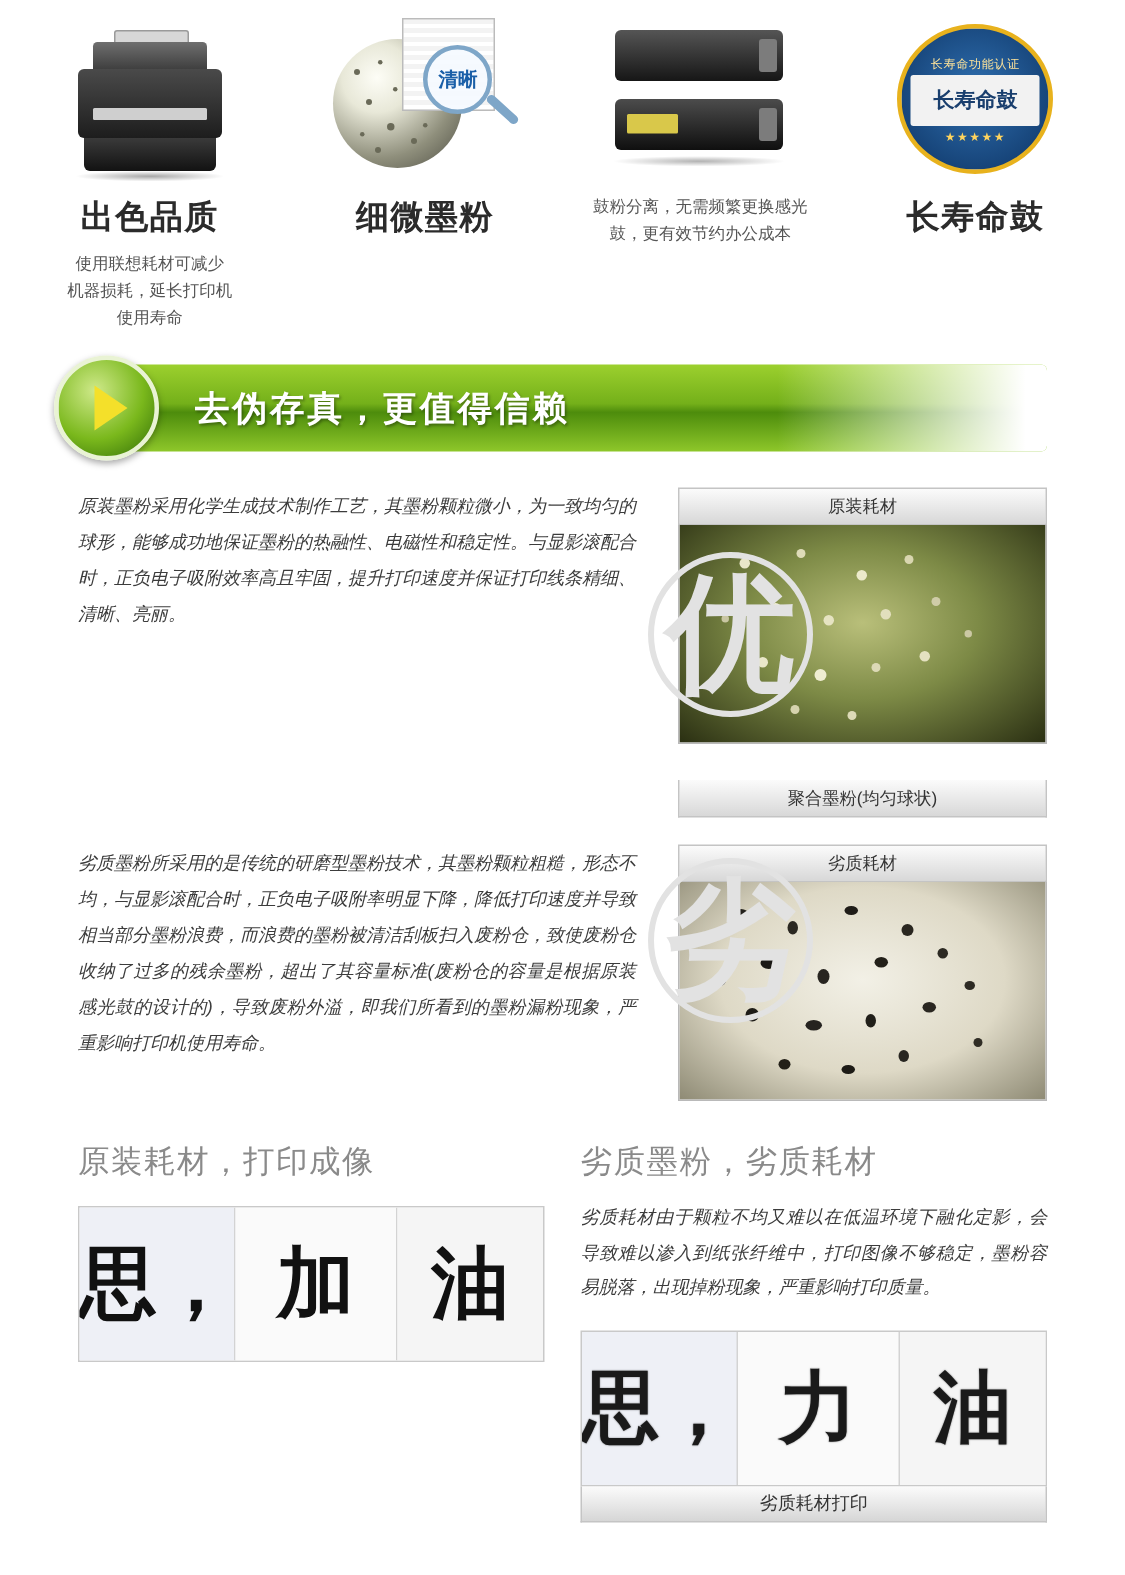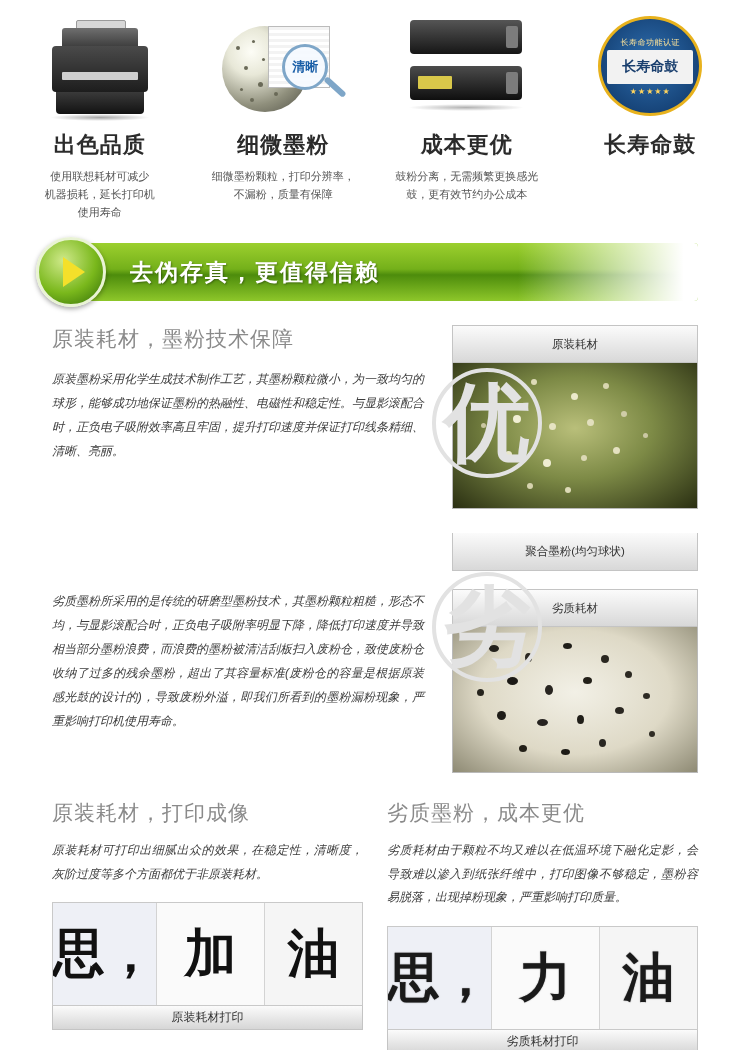--- a/index.html
+++ b/index.html
@@ -81,21 +81,21 @@
   .ball-wrap { width: 130px; height: 110px; position: relative; }
   .ball {
     position: absolute; left: 4px; top: 14px; width: 86px; height: 86px;
     border-radius: 50%;
     background:
       radial-gradient(circle at 34% 30%, #fdfdf6 0%, #e8e8d8 28%, #8f8f7c 65%, #4a4a40 100%);
     overflow: hidden;
   }
   .ball .speck { position: absolute; background: #6a6a58; border-radius: 50%; }
   .mag {
-    position: absolute; right: 0; top: 14px; width: 84px; height: 92px; text-align: center;
+    position: absolute; right: 0; top: 0; width: 84px; height: 92px; text-align: center;
   }
   .mag .paper {
     position: absolute; left: 4px; top: 0; width: 62px; height: 62px;
     background: #fff; border: 1px solid #bbb;
     background-image: repeating-linear-gradient(#f3f3f3 0 3px, #fff 3px 6px);
   }
   .mag .lens {
     position: absolute; left: 18px; top: 18px; width: 46px; height: 46px;
     border-radius: 50%; border: 3px solid #7ea6c8;
     background: rgba(245,250,255,.92);
@@ -221,21 +221,21 @@
     border-radius: 50%;
     width: 110px; height: 110px;
     display: flex; align-items: center; justify-content: center;
     font-family: "DejaVu Sans", sans-serif;
     z-index: 0;
   }
   #wm-you { left: 432px; top: 368px; }
   #wm-lie { left: 432px; top: 572px; }
 
   .cap-bar {
-    height: 38px;
+    height: 25px;
     background: linear-gradient(#fbfbfb, #d8d8d8);
     border: 1px solid #c4c4c4;
     display: flex; align-items: center; justify-content: center;
     font-size: 11.5px; color: #333;
   }
   .photo {
     width: 100%; height: 146px;
     border: 1px solid #b9b9b9;
     border-top: none;
     position: relative;
@@ -329,38 +329,35 @@
           <span class="speck" style="left:60px;top:56px;width:3px;height:3px;"></span>
         </div>
         <div class="mag">
           <div class="paper"></div>
           <div class="lens">清晰</div>
           <div class="handle"></div>
         </div>
       </div>
     </div>
     <div class="feature-title">细微墨粉</div>
-    <div class="feature-desc" style="white-space: pre-line;">细微墨粉颗粒，打印分辨率，
-不漏粉，质量有保障</div>
   </div>
 
   <div class="feature">
     <div class="feature-art">
       <div class="carts">
         <div class="cart one">
             <span class="cap"></span>
           </div>
         <div class="cart two">
             <span class="lbl"></span>
             <span class="cap"></span>
           </div>
         <div class="csh"></div>
       </div>
     </div>
-    <div class="feature-title">成本更优</div>
     <div class="feature-desc" style="white-space: pre-line;">鼓粉分离，无需频繁更换感光
 鼓，更有效节约办公成本</div>
   </div>
 
   <div class="feature">
     <div class="feature-art">
       <div class="badge-wrap">
         <div class="badge">
           <div class="arc">长寿命功能认证</div>
           <div class="core">长寿命鼓</div>
@@ -376,21 +373,20 @@
 <div class="banner">
   <div class="fade"></div>
   <div class="circle">
     <div class="arrow"></div>
   </div>
   <div class="btxt">去伪存真，更值得信赖</div>
 </div>
 
 <div class="section">
   <div class="col-text">
-    <h2 class="h2">原装耗材，墨粉技术保障</h2>
     <p class="para">原装墨粉采用化学生成技术制作工艺，其墨粉颗粒微小，为一致均匀的球形，能够成功地保证墨粉的热融性、电磁性和稳定性。与显影滚配合时，正负电子吸附效率高且牢固，提升打印速度并保证打印线条精细、清晰、亮丽。</p>
   </div>
   <div class="col-img">
     <div class="cap-bar">原装耗材</div>
     <div class="photo good">
       <span class="dot" style="left:40px;top:22px;width:7px;height:7px;background:#e9e6c8;"></span>
       <span class="dot" style="left:78px;top:16px;width:6px;height:6px;background:#dedbb8;"></span>
       <span class="dot" style="left:118px;top:30px;width:7px;height:7px;background:#eceacb;"></span>
       <span class="dot" style="left:150px;top:20px;width:6px;height:6px;background:#d9d6b0;"></span>
       <span class="dot" style="left:60px;top:52px;width:8px;height:8px;background:#f1efd4;"></span>
@@ -440,31 +436,29 @@
   </div>
 </div>
 
 <div class="watermark" id="wm-you">优</div>
 <div class="watermark" id="wm-lie">劣</div>
 
 <div class="bottom">
 
   <div class="bcol">
     <h2 class="h2">原装耗材，打印成像</h2>
-    <p class="para">原装耗材可打印出细腻出众的效果，在稳定性，清晰度，灰阶过度等多个方面都优于非原装耗材。</p>
     <div class="sample">
       <div class="cellA">思，</div>
       <div class="cellB">加</div>
       <div class="cellC">油</div>
     </div>
-    <div class="sample-cap">原装耗材打印</div>
   </div>
 
   <div class="bcol">
-    <h2 class="h2">劣质墨粉，成本更优</h2>
+    <h2 class="h2">劣质墨粉，劣质耗材</h2>
     <p class="para">劣质耗材由于颗粒不均又难以在低温环境下融化定影，会导致难以渗入到纸张纤维中，打印图像不够稳定，墨粉容易脱落，出现掉粉现象，严重影响打印质量。</p>
     <div class="sample blur">
       <div class="cellA">思，</div>
       <div class="cellB">力</div>
       <div class="cellC">油</div>
     </div>
     <div class="sample-cap">劣质耗材打印</div>
   </div>
 
 </div>

